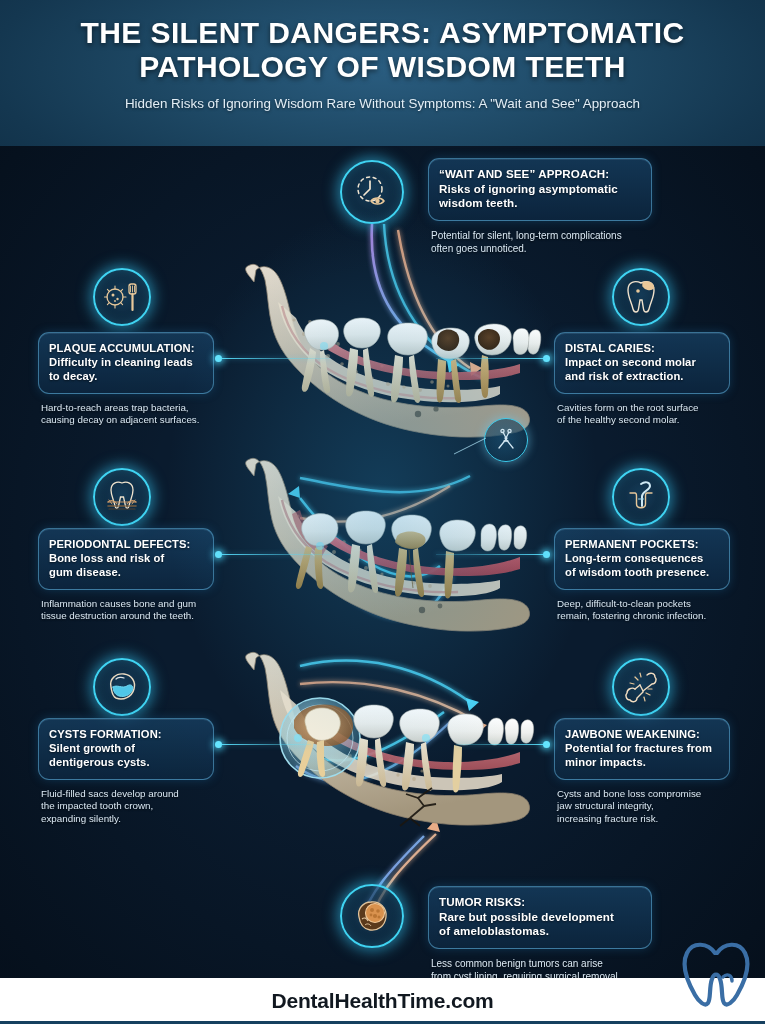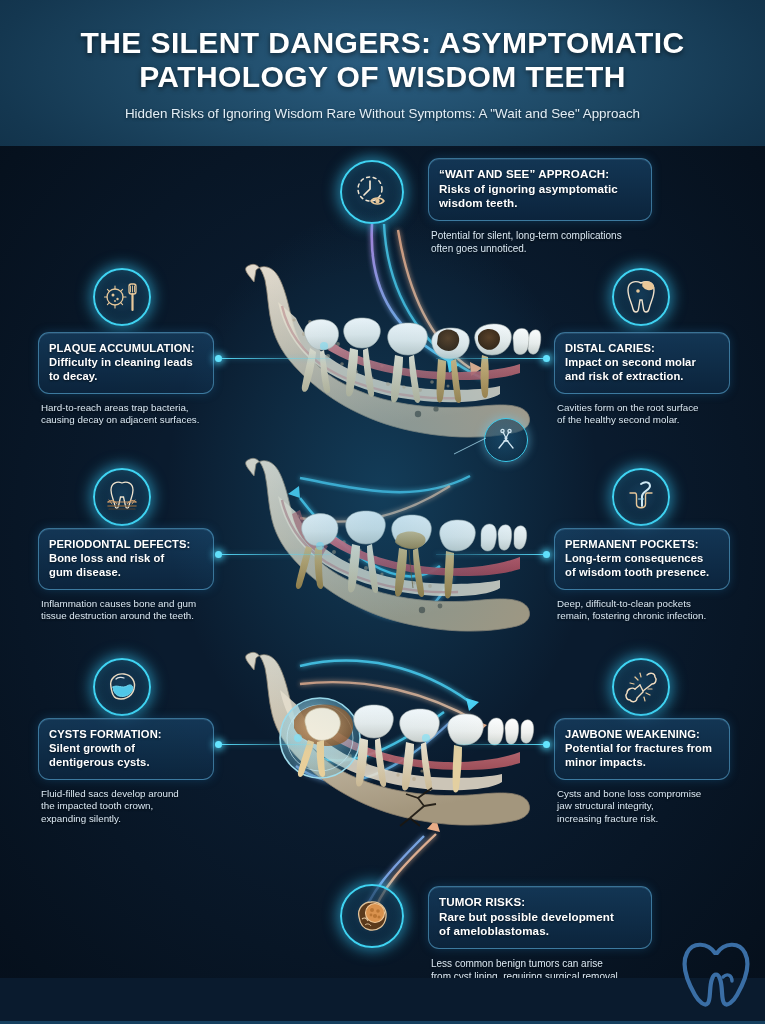--- a/index.html
+++ b/index.html
@@ -14,21 +14,21 @@
 
   
   .header {
     position:absolute; left:0; top:0; width:765px; height:146px;
     background:
       radial-gradient(ellipse 560px 200px at 50% 46%, #2a5d80 0%, #1d4763 42%, #143750 70%, #0e2a40 100%);
     text-align:center;
     overflow:hidden;
   }
   .header h1 {
-    margin-top:26px;
+    margin-top:16px;
     font-size:30px; line-height:34px; font-weight:bold;
     letter-spacing:0.4px;
     color:#ffffff;
     text-shadow:0 2px 5px rgba(0,0,0,.55);
     padding:0 21px;
   }
   .header .sub {
     margin-top:12px;
     font-size:13.4px; color:#e3eef6; font-weight:normal;
     text-shadow:0 1px 3px rgba(0,0,0,.5);
@@ -676,20 +676,23 @@
         </div>
       </div>
       <div class="desc">
         <div>Less common benign tumors can arise</div>
         <div>from cyst lining, requiring surgical removal.</div>
       </div>
     </div>
 
   </div>
 
+  <div class="footer">
+    <div class="site">DentalHealthTime.com</div>
+  </div>
   <div class="logo">
     <svg width="72" height="78" viewBox="0 0 72 78">
       <rect x="0" y="0" width="72" height="78" fill="#ffffff" opacity="0"></rect>
       <path d="M36 16 C 29 6, 14 4, 8 16 C 2 28, 8 44, 16 58 C 20 65, 26 70, 29 66 C 32 62, 30 50, 33 42
                C 35 36, 39 36, 41 42 C 44 50, 42 62, 45 66 C 48 70, 54 65, 58 58 C 66 44, 72 28, 66 16
                C 60 4, 45 6, 38 16 Z" fill="none" stroke="#3a6ea5" stroke-width="4.2" stroke-linejoin="round"></path>
       <path d="M44 40 C 48 36, 53 38, 53 44" fill="none" stroke="#3a6ea5" stroke-width="3.4" stroke-linecap="round"></path>
     </svg>
   </div>
   <div class="bottombar"></div>

